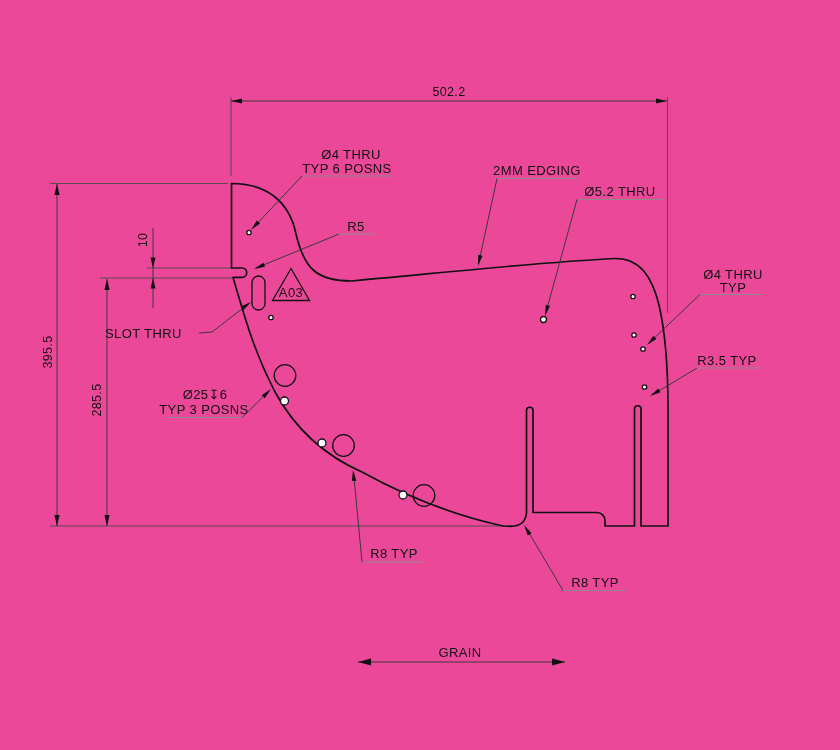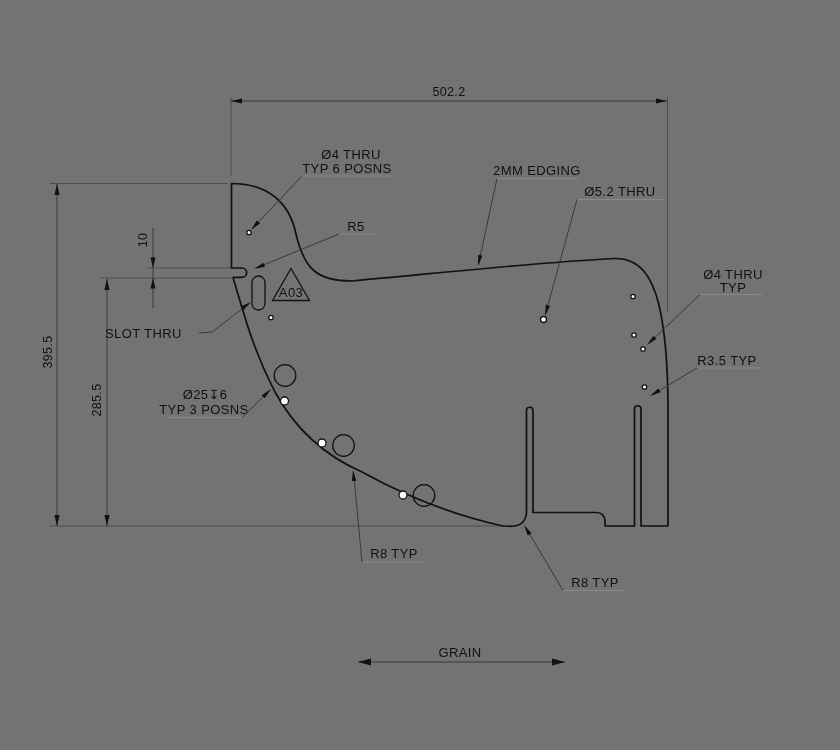--- a/index.html
+++ b/index.html
@@ -1,16 +1,16 @@
 <!DOCTYPE html>
 <html><head>
 <meta charset="utf-8">
 <style>
   html,body{margin:0;padding:0;background:#ffffff;}
-  .sheet{position:relative;width:840px;height:750px;background:#737373;overflow:hidden;text-decoration:underline;}
+  .sheet{position:relative;width:840px;height:750px;background:#ec4899;overflow:hidden;text-decoration:underline;}
   svg{position:absolute;left:0;top:0;}
   text{font-family:"Liberation Sans","DejaVu Sans",sans-serif;fill:#111;}
   .lbl{font-size:13px;letter-spacing:.4px;}
   .dim{font-size:12.5px;letter-spacing:.3px;}
   .outline{stroke:#111;stroke-width:1.7;fill:none;stroke-linejoin:round;stroke-linecap:round;}
   .feat{stroke:#111;stroke-width:1.3;fill:none;}
   .featw{stroke:#111;stroke-width:1.3;fill:#fff;}
   .dimln{stroke:#3a3a3a;stroke-width:1;fill:none;}
   .ext{stroke:#4a4a4a;stroke-width:.9;fill:none;}
   .leader{stroke:#3a3a3a;stroke-width:1;fill:none;}

